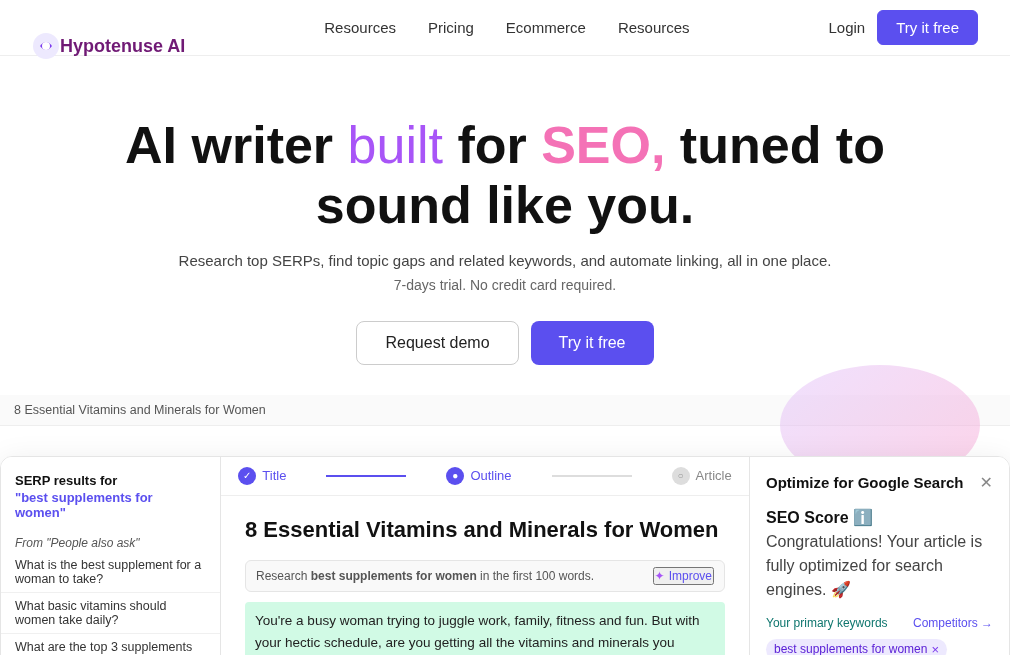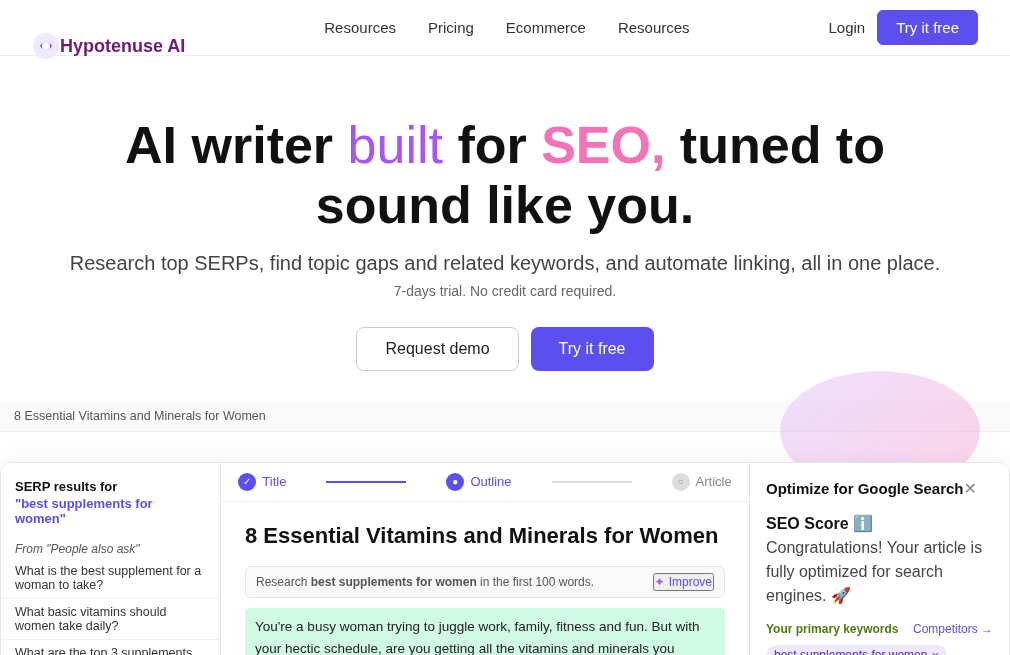--- a/index.html
+++ b/index.html
@@ -16,21 +16,21 @@
     .nav-links { display: flex; gap: 32px; align-items: center; }
     .nav-links a { text-decoration: none; color: #333; font-size: 15px; }
     .nav-right { display: flex; gap: 12px; align-items: center; }
     .btn-login { background: none; border: none; cursor: pointer; font-size: 15px; font-weight: 500; color: #333; }
     .btn-try { background: #5b4fef; color: #fff; border: 1px solid #5b4fef; padding: 8px 18px; border-radius: 6px; cursor: pointer; font-size: 15px; font-weight: 500; }
     .btn-demo { background: #111; color: #fff; padding: 8px 18px; border-radius: 6px; cursor: pointer; font-size: 15px; font-weight: 500; border: none; }
 
     
     .hero { text-align: center; padding: 60px 20px 30px; }
     .hero h1 { font-size: 52px; font-weight: 800; line-height: 1.15; color: #111; max-width: 860px; margin: 0 auto 16px; }
-    .hero-sub { font-size: 20px; color: #444; margin-bottom: 8px; }
+    .hero-sub { font-size: 15px; color: #444; margin-bottom: 8px; }
     .hero-trial { font-size: 14px; color: #666; margin-bottom: 28px; }
     .hero-btns { display: flex; gap: 12px; justify-content: center; }
     .btn-request { background: #fff; border: 1.5px solid #ccc; padding: 12px 28px; border-radius: 8px; font-size: 16px; cursor: pointer; font-weight: 500; color: #222; }
     .btn-try-hero { background: #5b4fef; color: #fff; border: none; padding: 12px 28px; border-radius: 8px; font-size: 16px; cursor: pointer; font-weight: 500; }
 
     
     .app-preview {
       display: flex; gap: 0; max-width: 1010px; margin: 30px auto 0;
       position: relative; border-radius: 12px 12px 0 0; overflow: hidden;
       box-shadow: 0 4px 30px rgba(0,0,0,0.08); border: 1px solid #e5e5e5;
@@ -68,33 +68,33 @@
     .article-para-highlighted {
       background: #d1fae5; border-radius: 4px; padding: 8px 10px; margin-bottom: 12px;
       font-size: 13.5px; color: #222; line-height: 1.6;
     }
 
     
     .right-panel {
       width: 260px; min-width: 260px; background: #fff; border-left: 1px solid #e5e5e5;
       padding: 16px; font-size: 13px; overflow-y: auto; max-height: 400px;
     }
-    .right-panel-header { display: flex; justify-content: flex-start; align-items: center; margin-bottom: 14px; }
+    .right-panel-header { display: flex; justify-content: space-between; align-items: center; margin-bottom: 14px; }
     .right-panel-title { font-size: 15px; font-weight: 700; color: #111; }
     .close-x { color: #888; cursor: pointer; font-size: 16px; }
 
     .seo-score-row { display: flex; gap: 14px; align-items: flex-start; margin-bottom: 14px; }
     .seo-circle { position: relative; width: 70px; height: 70px; flex-shrink: 0; }
     .seo-circle svg { width: 70px; height: 70px; }
     .seo-circle-text { position: absolute; top: 50%; left: 50%; transform: translate(-50%, -50%); font-size: 16px; font-weight: 700; color: #111; }
     .seo-congrats { font-size: 16px; color: #444; line-height: 1.5; }
     .seo-congrats strong { color: #111; }
 
     .keywords-label { display: flex; justify-content: space-between; align-items: center; margin-bottom: 6px; }
-    .keywords-title { font-size: 12px; font-weight: 700; color: #4d7c0f; }
+    .keywords-title { font-size: 12px; font-weight: 400; color: #0f766e; }
     .competitors-link { font-size: 12px; color: #5b4fef; cursor: pointer; }
     .keyword-tag {
       display: inline-flex; align-items: center; gap: 4px;
       background: #ede9fe; color: #5b21d6; font-size: 12px; padding: 3px 8px;
       border-radius: 12px; margin: 3px 3px 3px 0;
     }
     .keyword-x { cursor: pointer; color: #7c3aed; font-size: 13px; }
     .keyword-tag2 {
       display: inline-flex; align-items: center; gap: 4px;
       background: #ede9fe; color: #5b21d6; font-size: 12px; padding: 3px 8px;

